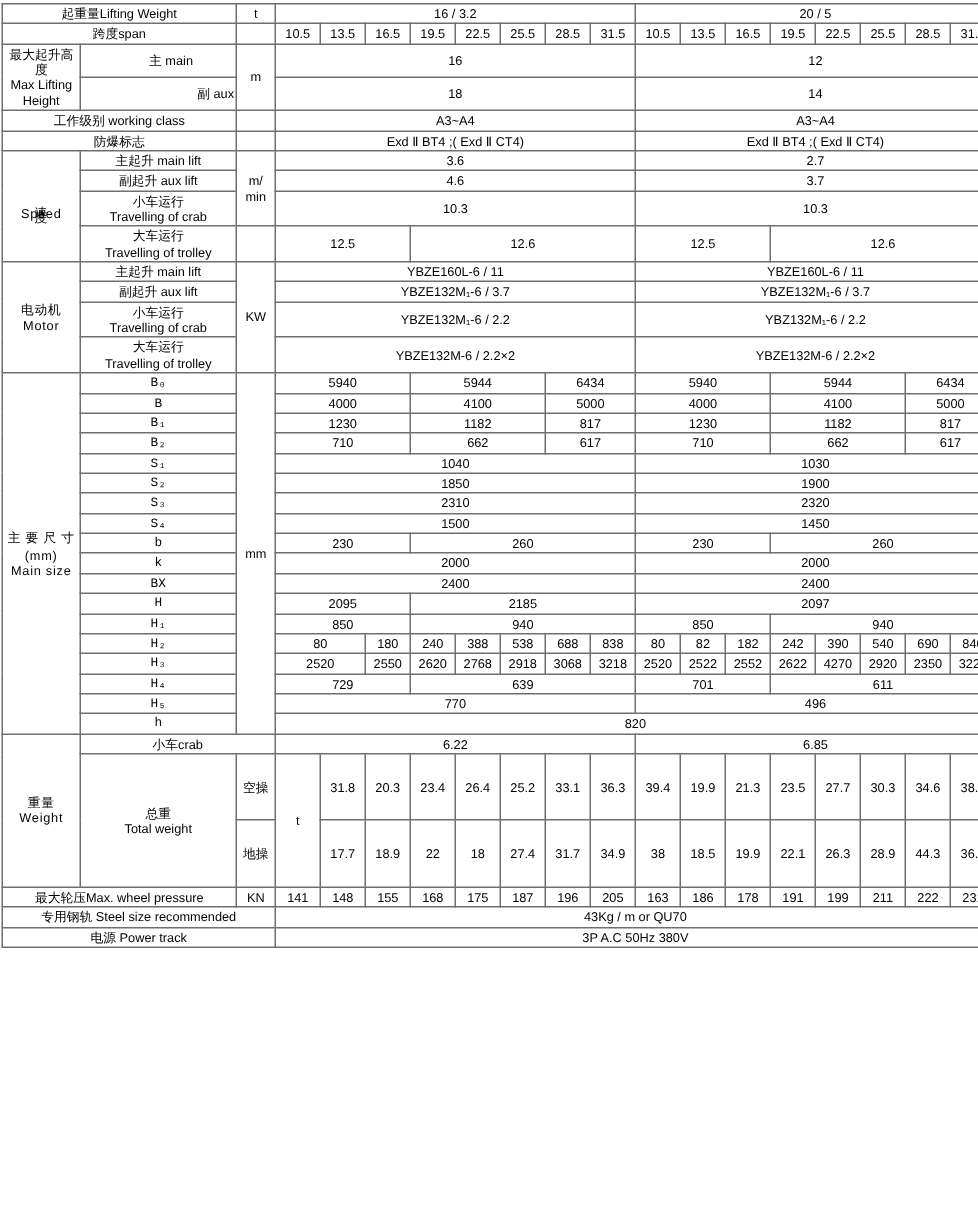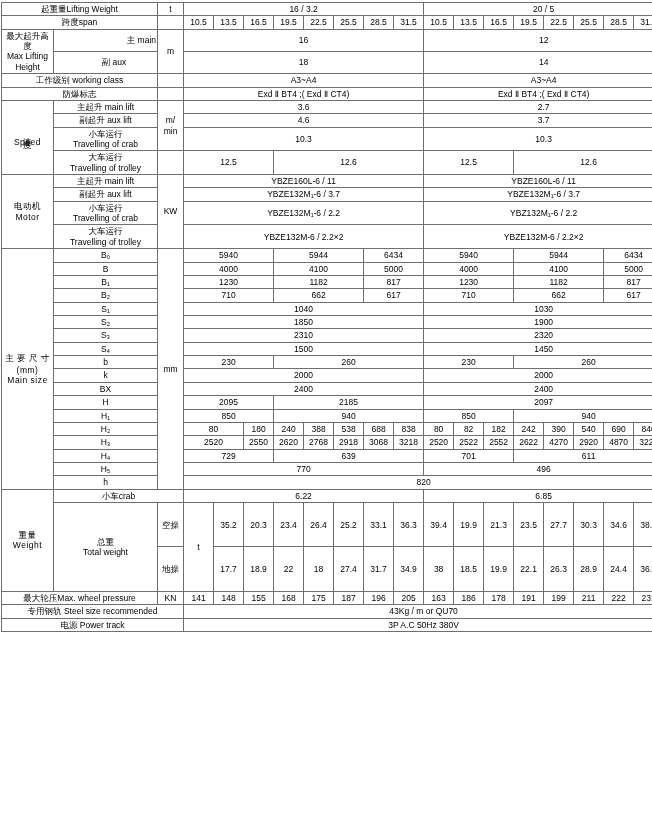--- a/index.html
+++ b/index.html
@@ -20,21 +20,21 @@
     border:1px solid #6f6f6f;
     text-align:center;
     vertical-align:middle;
     font-size:8.5px;
     line-height:1.22;
     padding:1px 1px;
     word-break:break-word;
   }
   td.lbl{ font-size:8.5px; }
   td.grp{ font-size:9px; letter-spacing:0.5px; }
-  td.sym{ font-size:9px; }
+  td.sym{ font-size:9px;font-family:Liberation Mono, monospace; }
   td.unit{ font-size:8.5px; }
   td.num{ font-size:8.5px; }
   td.head{ font-size:9.5px;margin-top:19px; }
   .vert{
     line-height:1.35;
   }
 </style>
 </head>
 <body>
 
@@ -89,27 +89,27 @@
     <td class="num">28.5</td>
     <td class="num">31.5</td>
   </tr>
 
   <tr>
     <td class="lbl vert" rowspan="2">
       <span>最大起升高度</span><br>
       <span>Max Lifting</span><br>
       <span>Height</span>
     </td>
-    <td class="lbl" style="text-align:right;padding-left:18px">主 main</td>
+    <td class="lbl" style="text-align:center;padding-left:18px">主 main</td>
     <td class="unit" rowspan="2">m</td>
     <td colspan="8">16</td>
     <td colspan="8">12</td>
   </tr>
   <tr>
-    <td class="lbl" style="text-align:center;padding-left:18px">副 aux</td>
+    <td class="lbl" style="text-align:right;padding-left:18px">副 aux</td>
     <td colspan="8">18</td>
     <td colspan="8">14</td>
   </tr>
 
   <tr>
     <td class="lbl" colspan="2">工作级别 working class</td>
     <td class="unit"></td>
     <td colspan="8">A3~A4</td>
     <td colspan="8">A3~A4</td>
   </tr>
@@ -306,21 +306,21 @@
     <td>2768</td>
     <td>2918</td>
     <td>3068</td>
     <td>3218</td>
     <td>2520</td>
     <td>2522</td>
     <td>2552</td>
     <td>2622</td>
     <td>4270</td>
     <td>2920</td>
-    <td>4870</td>
+    <td>2350</td>
     <td>3220</td>
   </tr>
   <tr>
     <td class="sym">H₄</td>
     <td colspan="3">729</td>
     <td colspan="5">639</td>
     <td colspan="3">701</td>
     <td colspan="5">611</td>
   </tr>
   <tr>
@@ -342,21 +342,21 @@
     <td colspan="8">6.22</td>
     <td colspan="8">6.85</td>
   </tr>
   <tr>
     <td class="lbl" rowspan="2" style="width:52px">
       <div>总重</div>
       <div>Total weight</div>
     </td>
     <td class="lbl">空操</td>
     <td class="unit" rowspan="2">t</td>
-    <td>35.2</td>
+    <td>31.8</td>
     <td>20.3</td>
     <td>23.4</td>
     <td>26.4</td>
     <td>25.2</td>
     <td>33.1</td>
     <td>36.3</td>
     <td>39.4</td>
     <td>19.9</td>
     <td>21.3</td>
     <td>23.5</td>
@@ -374,21 +374,21 @@
     <td>18</td>
     <td>27.4</td>
     <td>31.7</td>
     <td>34.9</td>
     <td>38</td>
     <td>18.5</td>
     <td>19.9</td>
     <td>22.1</td>
     <td>26.3</td>
     <td>28.9</td>
-    <td>24.4</td>
+    <td>44.3</td>
     <td>36.9</td>
     <td>40.1</td>
   </tr>
 
   <tr>
     <td class="lbl" colspan="2">最大轮压Max.  wheel pressure</td>
     <td class="unit">KN</td>
     <td>141</td>
     <td>148</td>
     <td>155</td>

